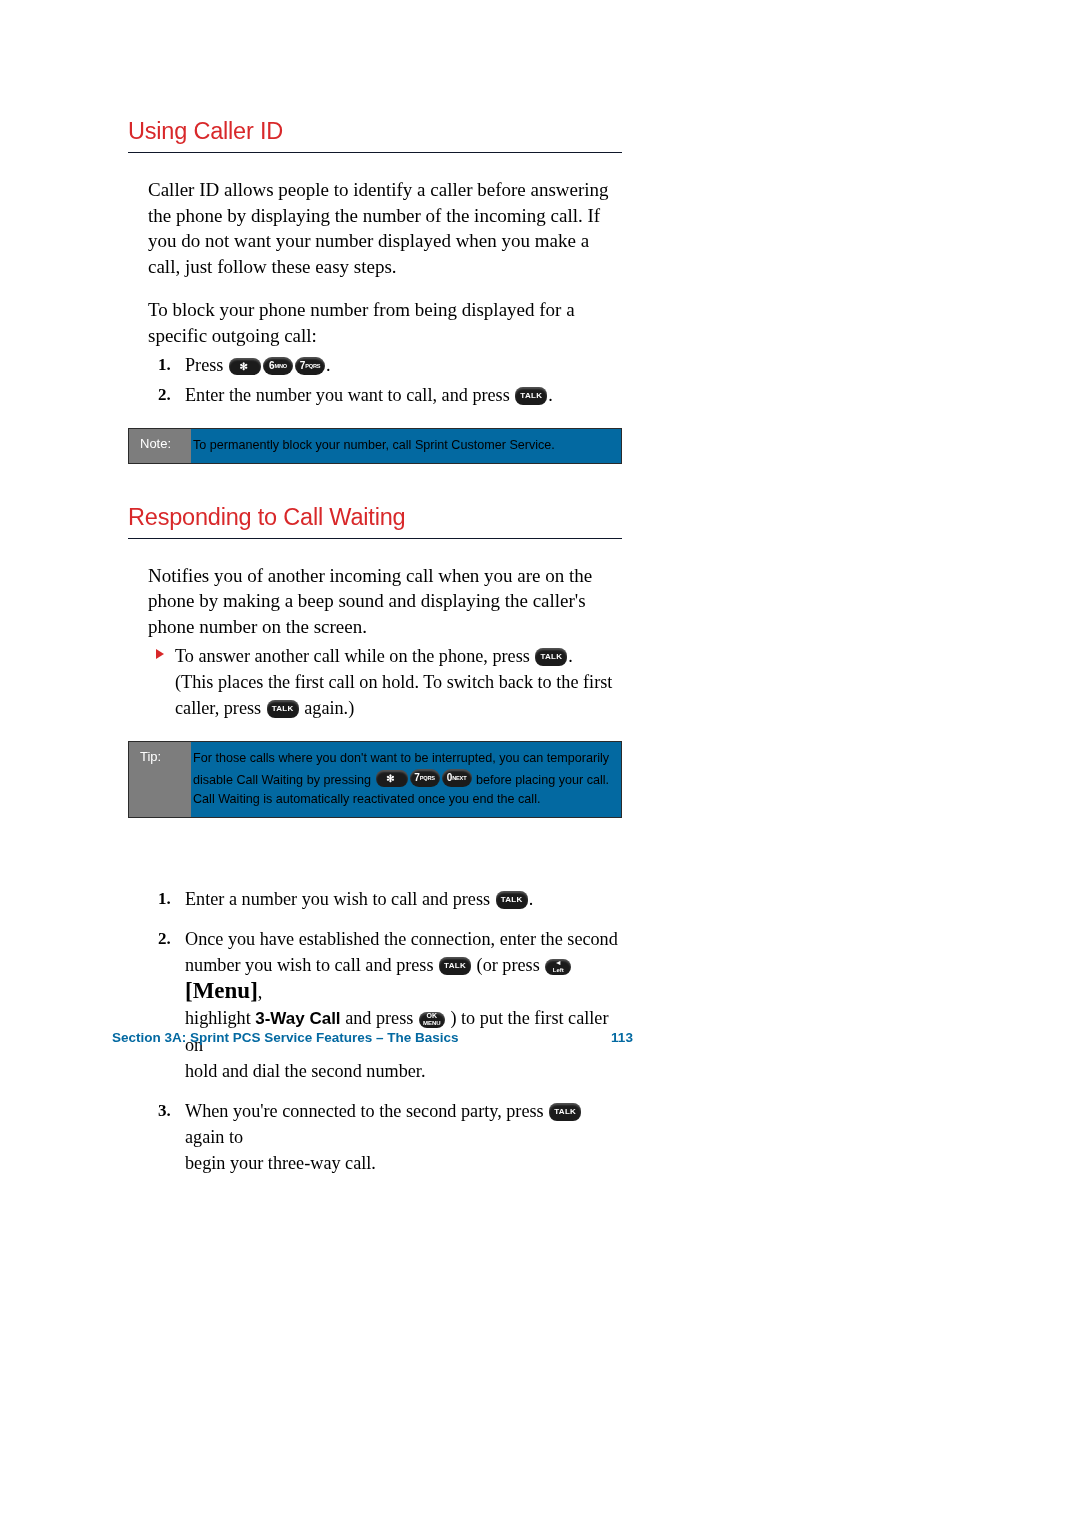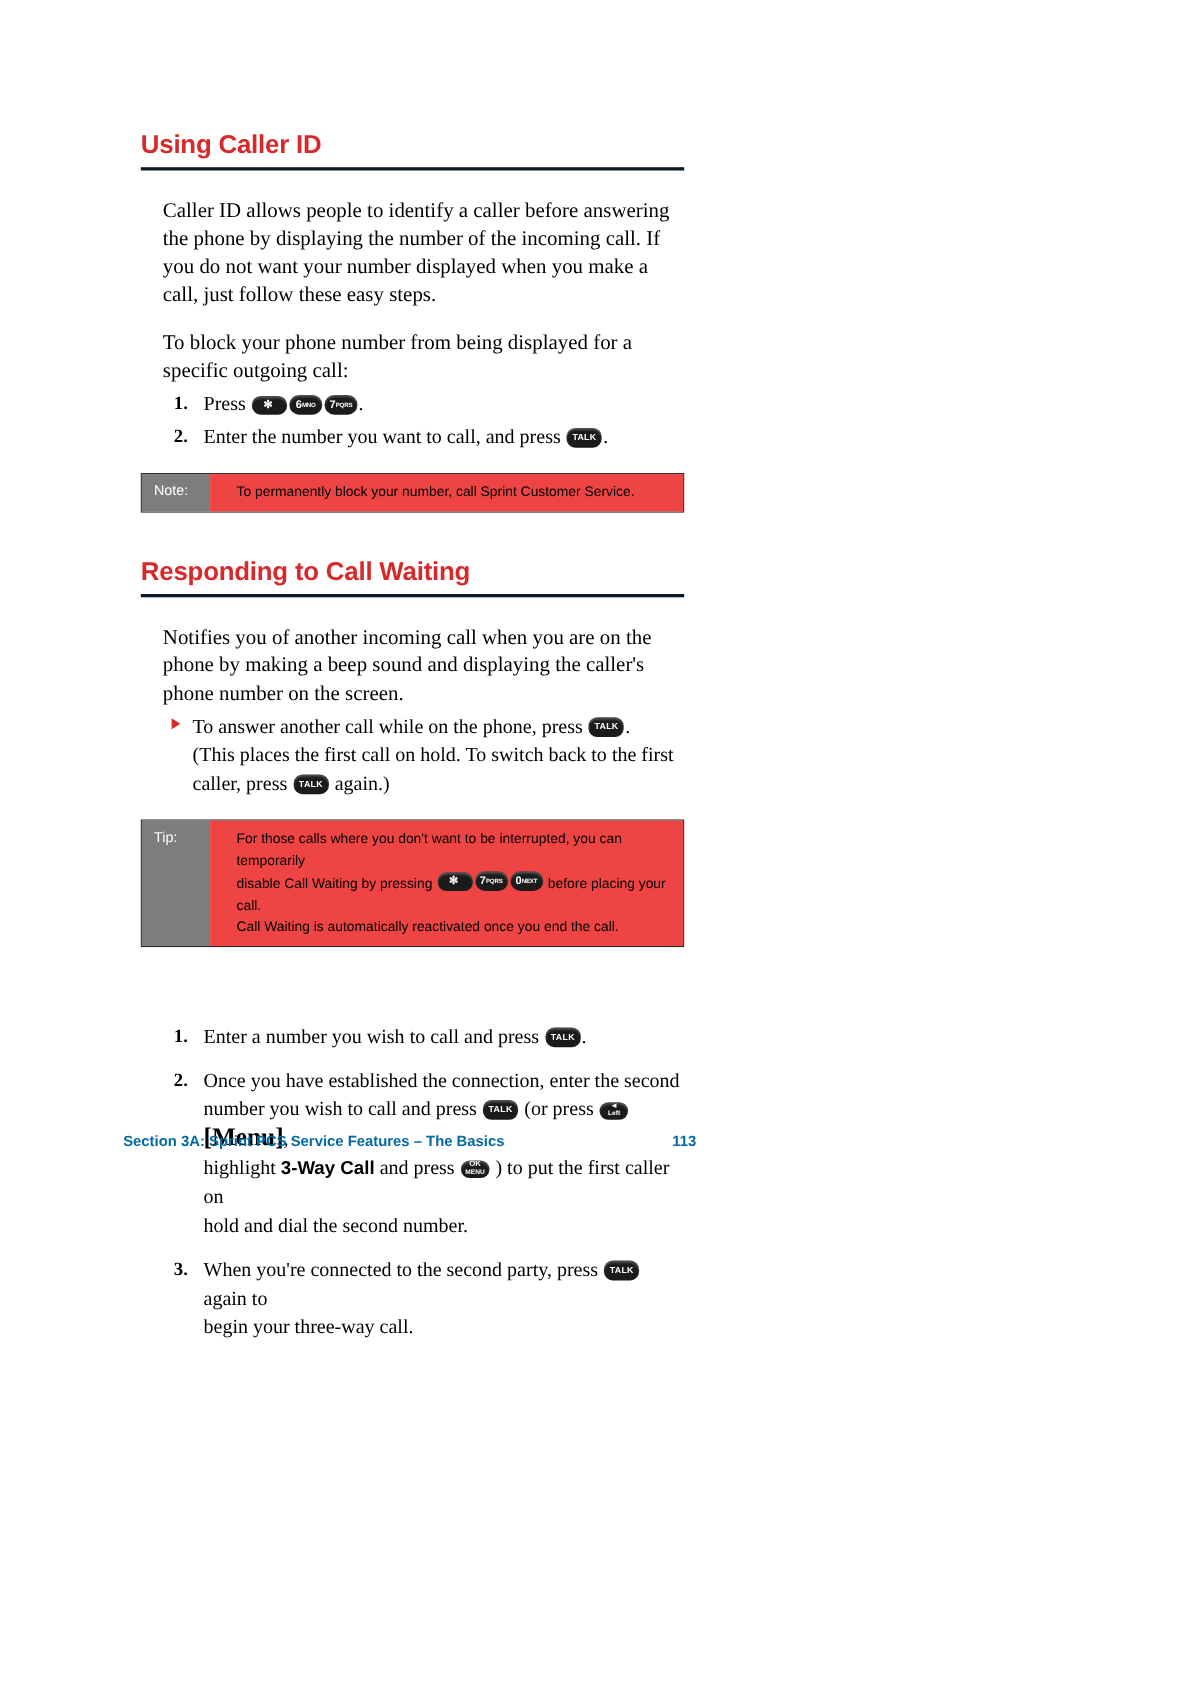--- a/index.html
+++ b/index.html
@@ -22,26 +22,26 @@
   }
   .content {
     position: absolute;
     left: 128px;
     top: 118px;
     width: 500px;
   }
 
   h2.section-head {
     font-family: "Liberation Sans", sans-serif;
-    font-weight: bold;
+    font-weight: normal;
     font-size: 23.5px;
     color: #d8282a;
     margin: 0;
     padding: 0 0 7px 0;
-    border-bottom: 3px solid #0f172a;
+    border-bottom: 1px solid #0f172a;
     width: 494px;
     letter-spacing: -0.2px;
   }
   .block {
     margin-left: 20px;
     width: 474px;
   }
   p.body {
     font-size: 19px;
     line-height: 25.5px;
@@ -146,25 +146,25 @@
     color: #ffffff;
     font-family: "Liberation Sans", sans-serif;
     font-weight: normal;
     font-size: 13px;
     padding: 7px 0 7px 11px;
     width: 62px;
     box-sizing: border-box;
     flex: 0 0 62px;
   }
   .callout .text {
-    background: #ef4444;
+    background: #0369a1;
     font-family: "Liberation Sans", sans-serif;
     font-size: 12.6px;
     line-height: 19.5px;
-    padding: 7px 8px 7px 24px;
+    padding: 7px 8px 7px 2px;
     flex: 1;
     color: #000;
   }
   .callout .text .key { vertical-align: -3px; }
 
   .footer {
     position: absolute;
     left: 112px;
     top: 1030px;
     width: 540px;

